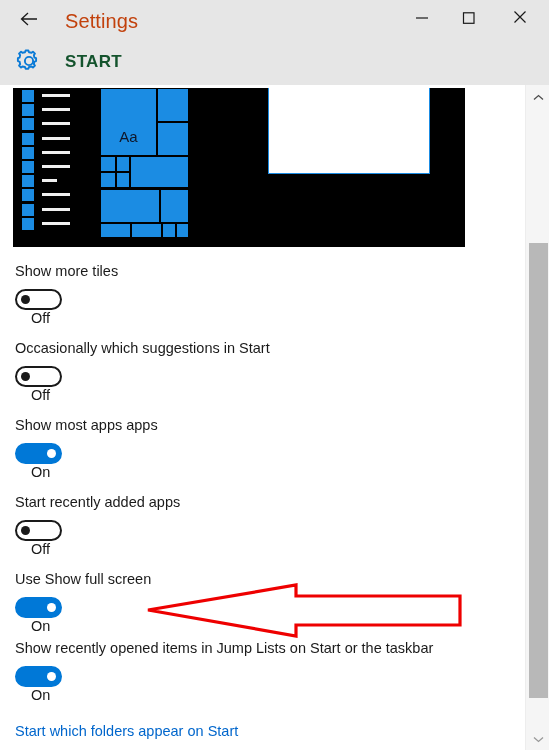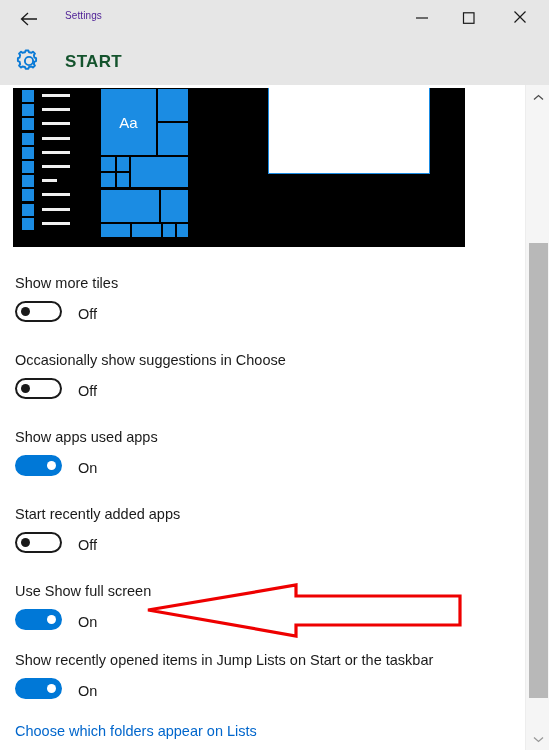--- a/index.html
+++ b/index.html
@@ -25,22 +25,22 @@
   .back-btn {
     position: absolute;
     left: 10px; top: 4px;
     width: 38px; height: 30px;
     display: flex; align-items: center; justify-content: center;
   }
   .back-btn svg { display: block; }
   .win-title {
     position: absolute;
     left: 65px; top: 10px;
-    font-size: 10px;
-    color: #4c1d95;
+    font-size: 20px;
+    color: #c2410c;
     letter-spacing: .1px;
   }
   .wc {
     position: absolute;
     top: 0; height: 38px; width: 46px;
     display: flex; align-items: center; justify-content: center;
   }
   .wc-min { right: 104px; }
   .wc-max { right: 57px; }
   .wc-close { right: 6px; }
@@ -105,49 +105,49 @@
     width: 28px;
   }
   .app-line.short { width: 15px; }
 
   .tile {
     position: absolute;
     background: #1b8ce3;
   }
   .aa-label {
     position: absolute;
-    left: 0; top: 0;
+    left: 0; top: 14px;
     width: 100%; height: 100%;
     display: flex; align-items: center; justify-content: center;
-    color: #ffffff;
+    color: #0f172a;
     font-size: 15px;
     font-family: "Liberation Sans", sans-serif;
   }
   .white-panel {
     position: absolute;
     left: 255px; top: 0px;
     width: 162px; height: 86px;
     background: #ffffff;
     border: 1.5px solid #1b8ce3;
     border-top: none;
     box-sizing: border-box;
   }
 
   
   .setting { position: absolute; left: 15px; }
   .setting-label {
     font-size: 14.5px;
     color: #1a1a1a;
     white-space: nowrap;
-    margin-top: 12px;
   }
   .toggle-row {
     display: flex;
-    align-items: flex-end;
+    align-items: flex-start;
     margin-top: 10px;
+    flex-direction: column;
   }
   .switch {
     width: 47px; height: 21px;
     border-radius: 11px;
     position: relative;
     box-sizing: border-box;
     flex: none;
   }
   .switch.off {
     background: #ffffff;
@@ -345,31 +345,31 @@
     <div class="setting-label">Show more tiles</div>
     <div class="toggle-row">
       <div class="switch off">
           <span class="knob"></span>
         </div>
       <span class="switch-state">Off</span>
     </div>
   </div>
 
   <div class="setting" style="top:255px;">
-    <div class="setting-label">Occasionally show suggestions in Choose</div>
+    <div class="setting-label">Occasionally which suggestions in Start</div>
     <div class="toggle-row">
       <div class="switch off">
           <span class="knob"></span>
         </div>
       <span class="switch-state">Off</span>
     </div>
   </div>
 
   <div class="setting" style="top:332px;">
-    <div class="setting-label">Show apps used apps</div>
+    <div class="setting-label">Show most apps apps</div>
     <div class="toggle-row">
       <div class="switch on">
           <span class="knob"></span>
         </div>
       <span class="switch-state">On</span>
     </div>
   </div>
 
   <div class="setting" style="top:409px;">
     <div class="setting-label">Start recently added apps</div>
@@ -394,21 +394,21 @@
   <div class="setting" style="top:555px;">
     <div class="setting-label">Show recently opened items in Jump Lists on Start or the taskbar</div>
     <div class="toggle-row">
       <div class="switch on">
           <span class="knob"></span>
         </div>
       <span class="switch-state">On</span>
     </div>
   </div>
 
-  <a class="link" style="top:638px;" href="#">Choose which folders appear on Lists</a>
+  <a class="link" style="top:638px;" href="#">Start which folders appear on Start</a>
 </div>
 
 <svg class="annotation">
   <path d="M148 610 L296 585 L296 596 L460 596 L460 625 L296 625 L296 636 Z" fill="none" stroke="#ee0000" stroke-width="3.2" stroke-linejoin="miter"></path>
 </svg>
 
 <div class="scrollbar">
   <div class="sb-arrow sb-up">
     <span>
       <svg width="11" height="8" viewBox="0 0 11 8">

